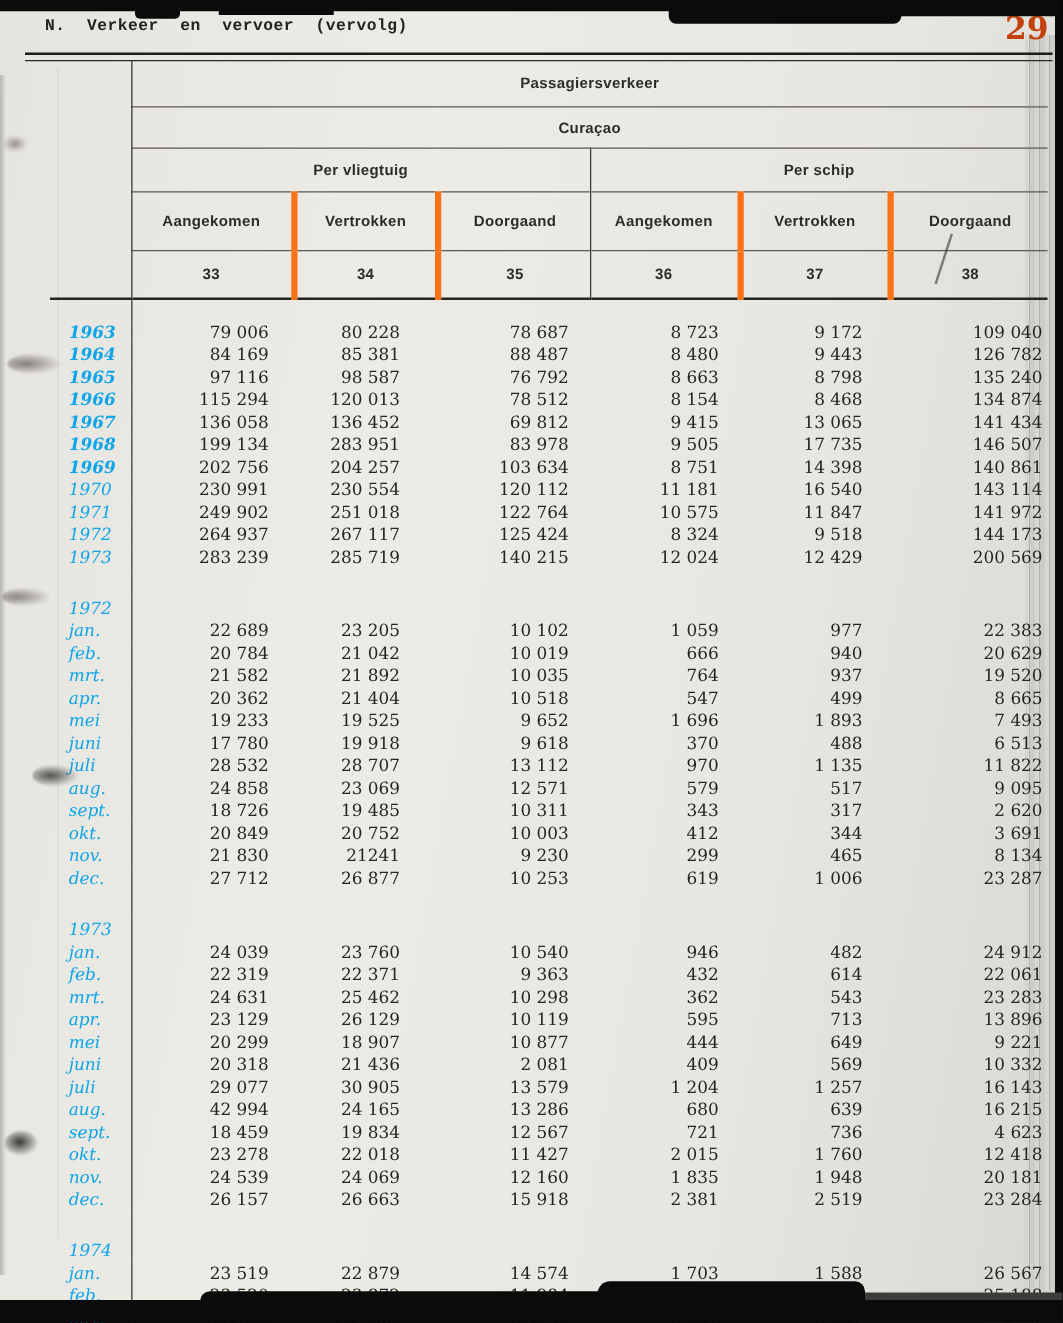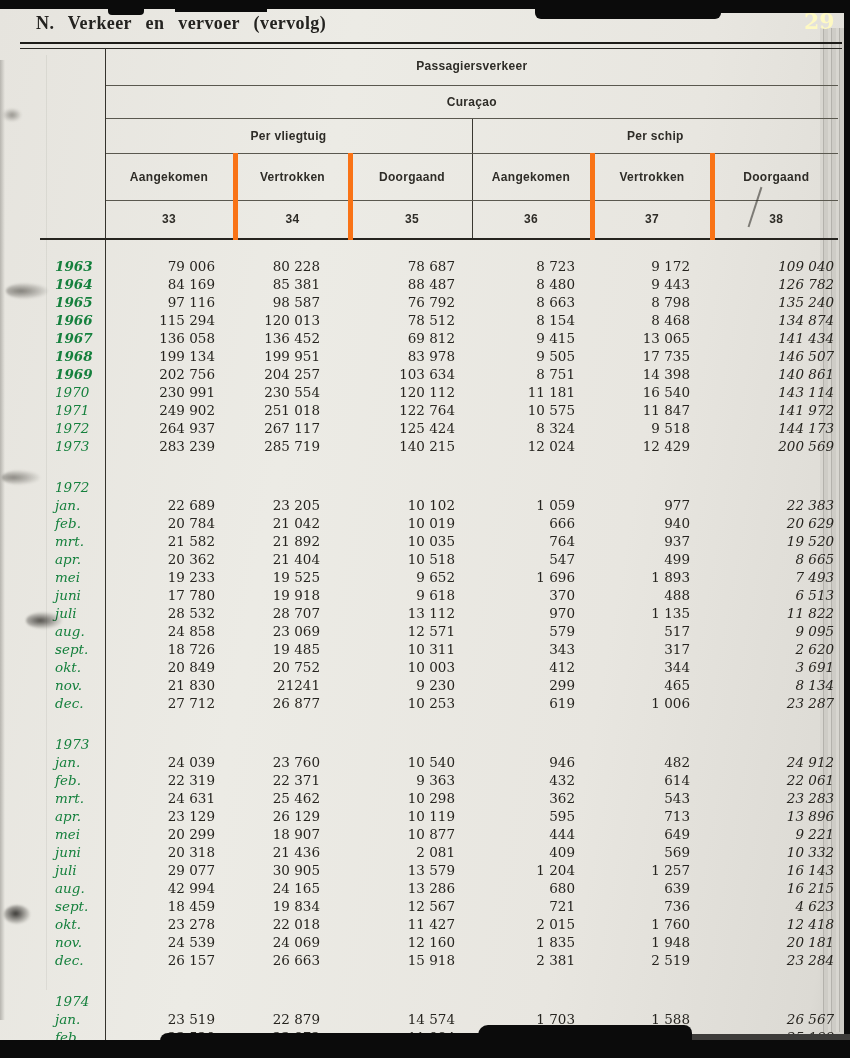--- a/index.html
+++ b/index.html
@@ -18,26 +18,26 @@
   }
   .paper-edge-left{position:absolute;left:0;top:60px;width:5px;height:960px;
     background:linear-gradient(90deg,#b7b5af,rgba(183,181,175,0));}
   .crease{position:absolute;left:46px;top:55px;width:1px;height:935px;background:rgba(60,58,52,.08);}
   
   .band{position:absolute;background:#0b0b0b;}
   .band.gray{background:#3d3c3a;}
   
   .page-title{
     position:absolute;left:36px;top:13px;
-    font-family:Liberation Serif, serif;font-weight:700;font-size:18px;
+    font-family:Liberation Mono, monospace;font-weight:700;font-size:13px;
     color:#242320;word-spacing:9px;letter-spacing:.4px;white-space:nowrap;
   }
   .page-number{
     position:absolute;left:804px;top:8px;
-    font-family:"DejaVu Serif",serif;font-weight:600;font-size:22px;color:#fef9c3;
+    font-family:"DejaVu Serif",serif;font-weight:600;font-size:25px;color:#c2410c;
   }
   .title-rule{
     position:absolute;left:20px;top:42px;width:822px;height:4px;
     border-top:2.5px solid #1d1c18;border-bottom:1.5px solid #2a2924;
   }
   
   table.stat{
     position:absolute;left:40px;top:48px;width:798px;
     border-collapse:collapse;table-layout:fixed;
     color:#26241f;border-bottom:1.5px solid #35332d;
@@ -54,30 +54,30 @@
   .h-r5{height:39px;}
   .bt{border-bottom:1px solid #5a584f;}
   .bt-thick{border-bottom:2.5px solid #26241f;}
   .vline{border-left:5px solid #f97316;}
   .vline-sect{border-left:1.5px solid #3a3831;}
   td.stub-head{border-right:1.5px solid #35332d;border-bottom:2.5px solid #26241f;}
   
   tbody{font-size:13.5px;}
   tbody td.stub{
     font-style:italic;text-align:left;padding-left:15px;
-    border-right:1.5px solid #35332d;color:#15803d;
+    border-right:1.5px solid #35332d;color:#0ea5e9;
   }
   tbody tr.bold td.stub{font-weight:700;}
   td.num{text-align:right;font-family:"DejaVu Serif",serif;color:#26241f;}
   td.c1{padding-right:20px;}
   td.c2{padding-right:30px;}
   td.c3{padding-right:17px;}
   td.c4{padding-right:17px;}
   td.c5{padding-right:22px;}
-  td.c6{padding-right:4px;font-style:italic;}
+  td.c6{padding-right:4px;}
   tr.r-data{height:15.2px;}
   tr.r-sect{height:15.2px;}
   tr.r-gap{height:23px;}
   tr.r-gap-top{height:18px;}
   
   .blob{position:absolute;border-radius:50%;filter:blur(1px);}
   .scratch{position:absolute;width:1.5px;background:rgba(40,38,32,.55);}
 </style>
 </head>
 <body>
@@ -181,21 +181,21 @@
         <td class="num c1">136 058</td>
         <td class="num c2">136 452</td>
         <td class="num c3">69 812</td>
         <td class="num c4">9 415</td>
         <td class="num c5">13 065</td>
         <td class="num c6">141 434</td>
       </tr>
       <tr class="r-data bold">
         <td class="stub">1968</td>
         <td class="num c1">199 134</td>
-        <td class="num c2">199 951</td>
+        <td class="num c2">283 951</td>
         <td class="num c3">83 978</td>
         <td class="num c4">9 505</td>
         <td class="num c5">17 735</td>
         <td class="num c6">146 507</td>
       </tr>
       <tr class="r-data bold">
         <td class="stub">1969</td>
         <td class="num c1">202 756</td>
         <td class="num c2">204 257</td>
         <td class="num c3">103 634</td>

